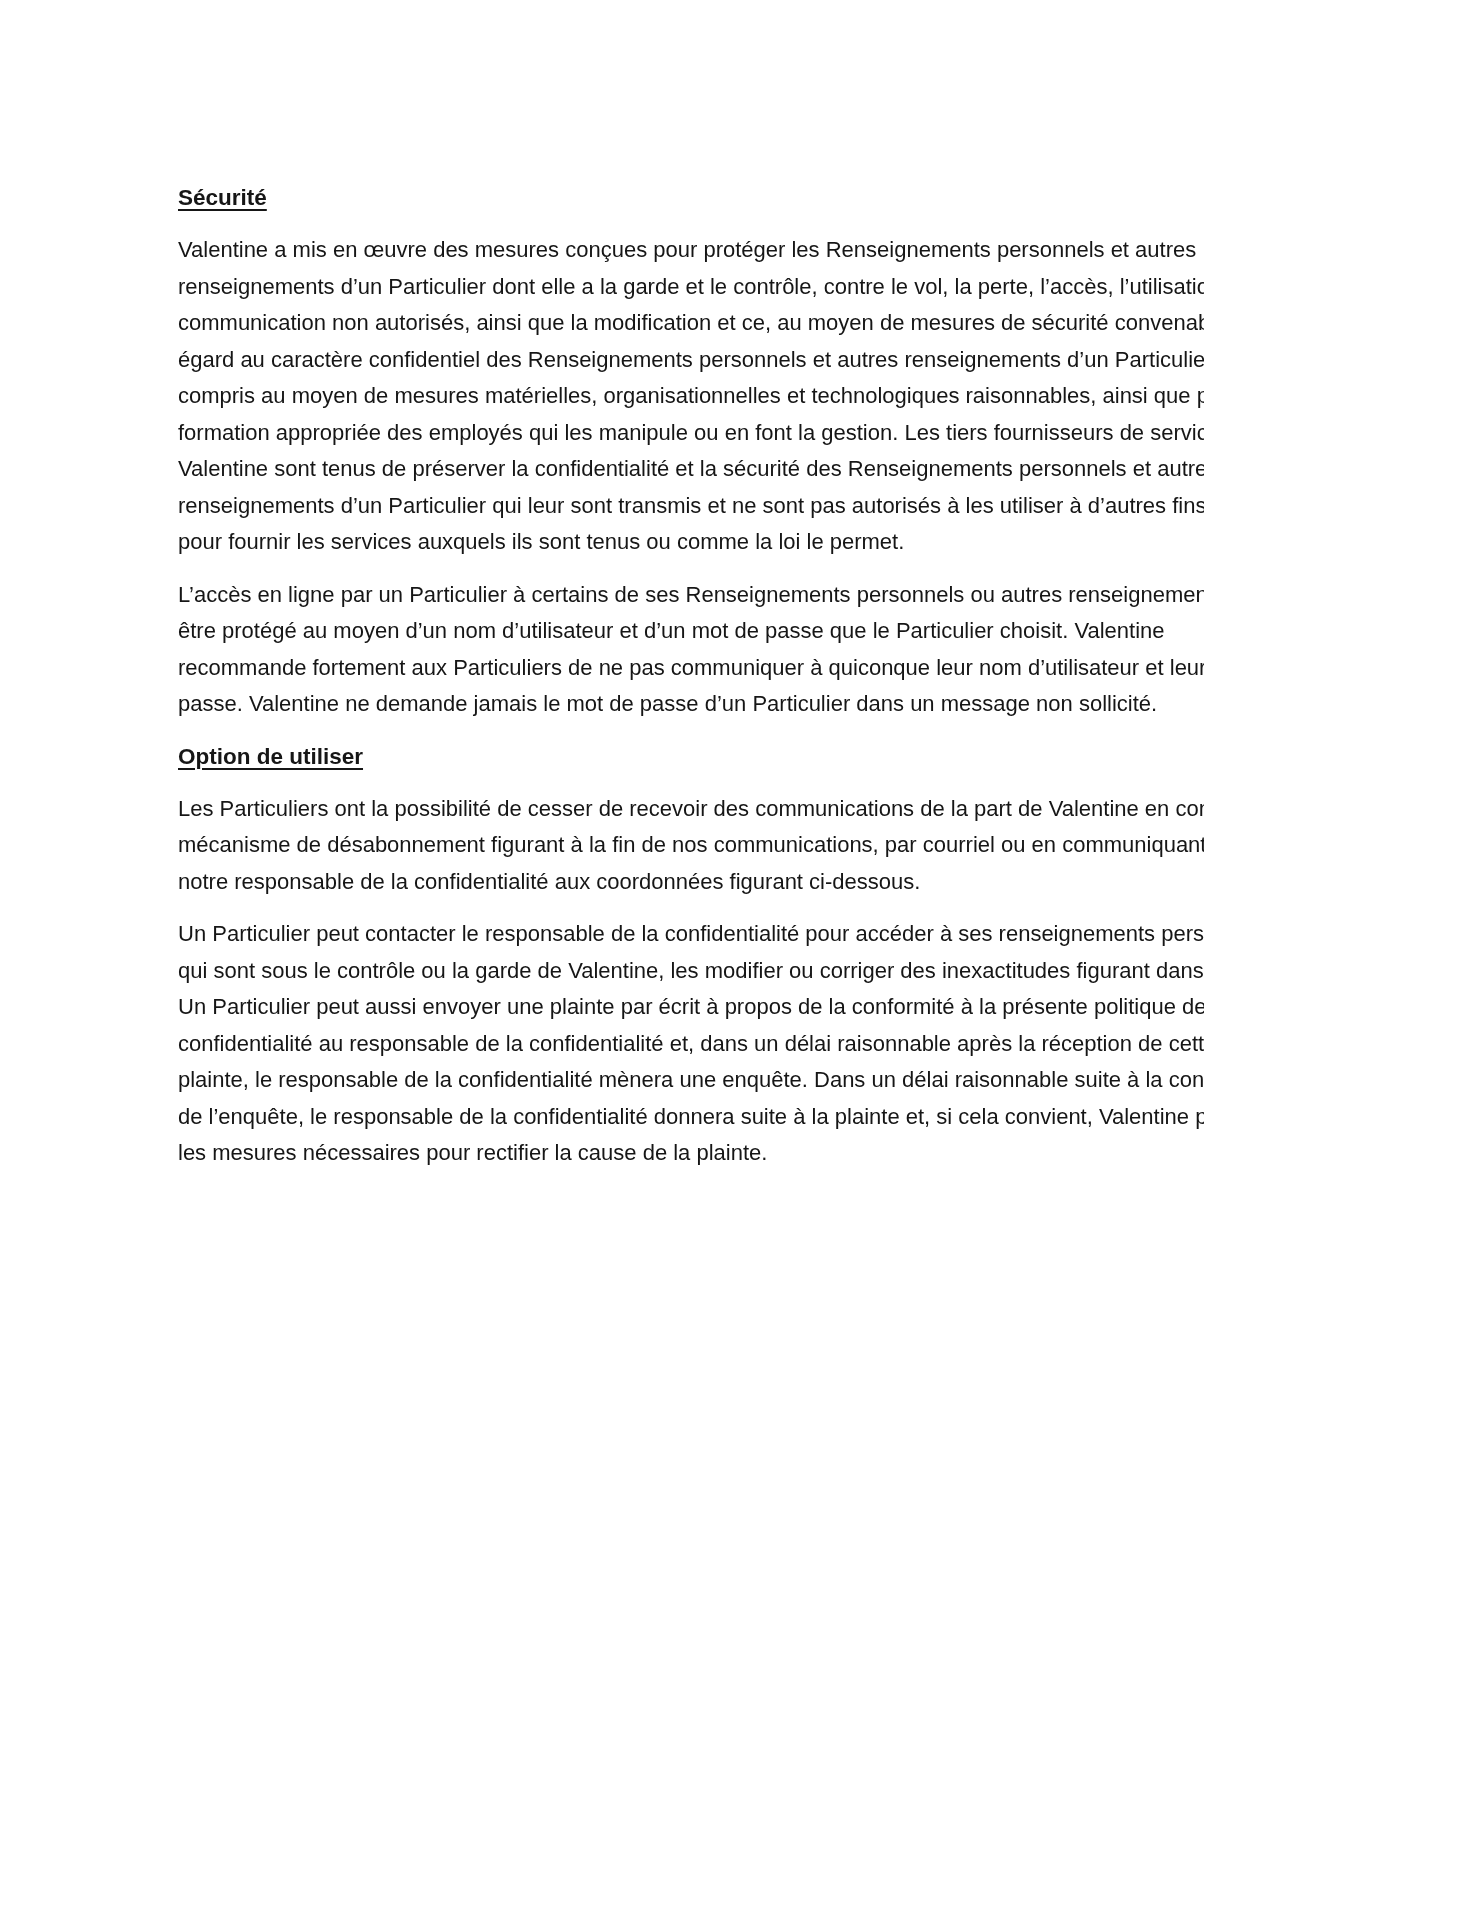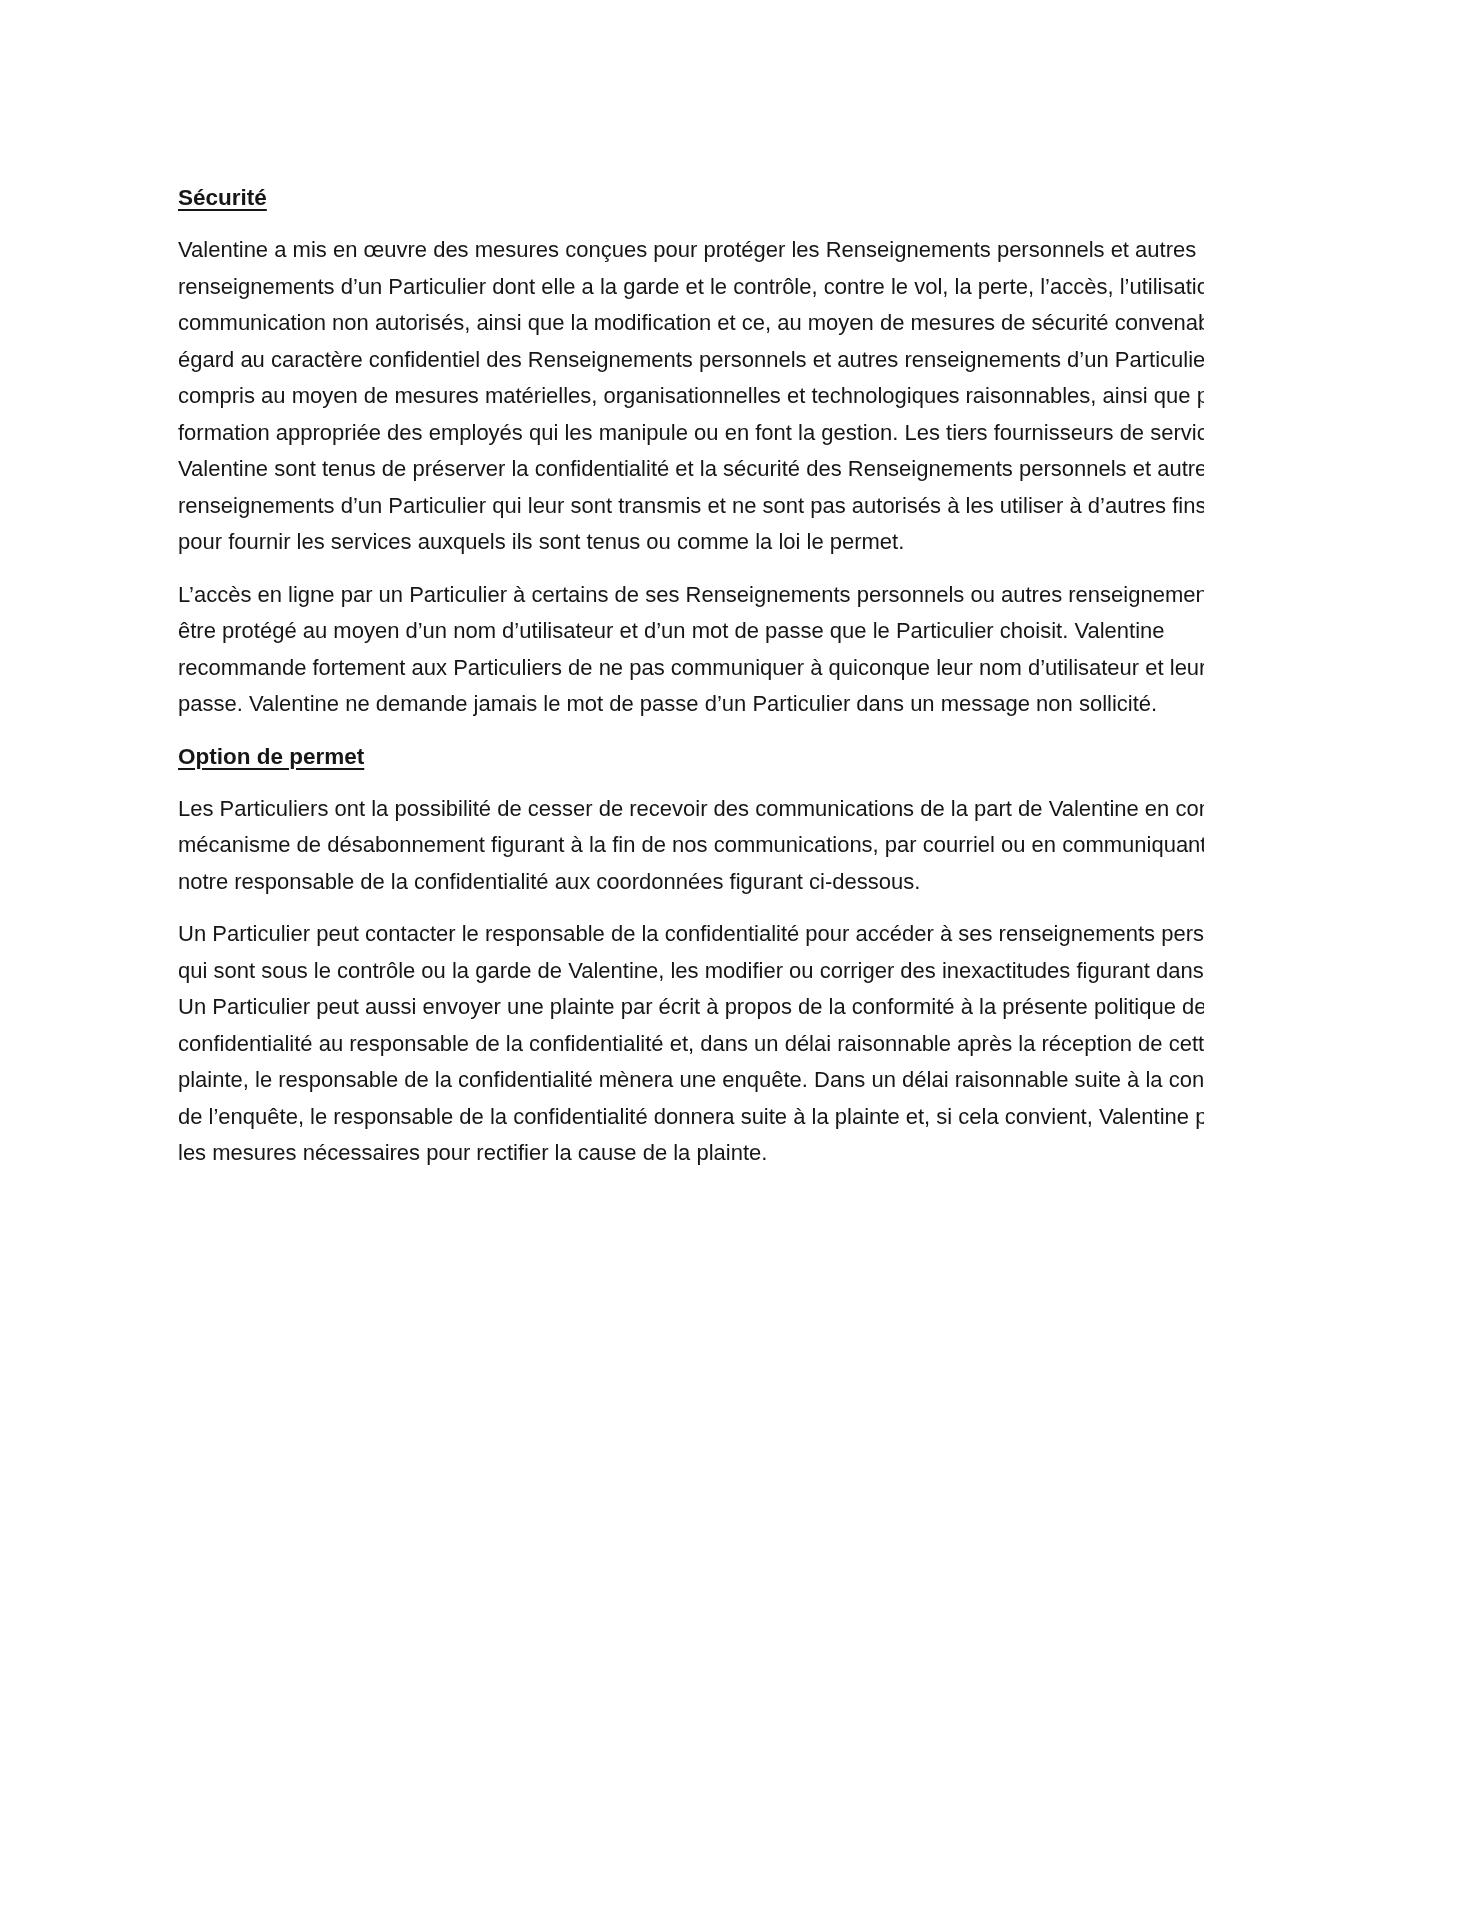--- a/index.html
+++ b/index.html
@@ -44,21 +44,21 @@
 <div class="page">
   <div class="content">
 
     <h2 class="doc-heading">Sécurité</h2>
 
     <p class="doc-paragraph">Valentine a mis en œuvre des mesures conçues pour protéger les Renseignements personnels et autres renseignements d’un Particulier dont elle a la garde et le contrôle, contre le vol, la perte, l’accès, l’utilisation et la communication non autorisés, ainsi que la modification et ce, au moyen de mesures de sécurité convenables eu égard au caractère confidentiel des Renseignements personnels et autres renseignements d’un Particulier, y compris au moyen de mesures matérielles, organisationnelles et technologiques raisonnables, ainsi que par la formation appropriée des employés qui les manipule ou en font la gestion. Les tiers fournisseurs de services de Valentine sont tenus de préserver la confidentialité et la sécurité des Renseignements personnels et autres renseignements d’un Particulier qui leur sont transmis et ne sont pas autorisés à les utiliser à d’autres fins que pour fournir les services auxquels ils sont tenus ou comme la loi le permet.</p>
 
     <p class="doc-paragraph">L’accès en ligne par un Particulier à certains de ses Renseignements personnels ou autres renseignements peut être protégé au moyen d’un nom d’utilisateur et d’un mot de passe que le Particulier choisit. Valentine recommande fortement aux Particuliers de ne pas communiquer à quiconque leur nom d’utilisateur et leur mot de passe. Valentine ne demande jamais le mot de passe d’un Particulier dans un message non sollicité.</p>
 
 
-    <h2 class="doc-heading">Option de permet</h2>
+    <h2 class="doc-heading">Option de utiliser</h2>
 
     <p class="doc-paragraph">Les Particuliers ont la possibilité de cesser de recevoir des communications de la part de Valentine en contacter le mécanisme de désabonnement figurant à la fin de nos communications, par courriel ou en communiquant avec notre responsable de la confidentialité aux coordonnées figurant ci-dessous.</p>
 
 
     <p class="doc-paragraph">Un Particulier peut contacter le responsable de la confidentialité pour accéder à ses renseignements personnels qui sont sous le contrôle ou la garde de Valentine, les modifier ou corriger des inexactitudes figurant dans ceux-ci. Un Particulier peut aussi envoyer une plainte par écrit à propos de la conformité à la présente politique de confidentialité au responsable de la confidentialité et, dans un délai raisonnable après la réception de cette plainte, le responsable de la confidentialité mènera une enquête. Dans un délai raisonnable suite à la conclusion de l’enquête, le responsable de la confidentialité donnera suite à la plainte et, si cela convient, Valentine prendra les mesures nécessaires pour rectifier la cause de la plainte.</p>
 
   </div>
 </div>
 
 </body></html>

